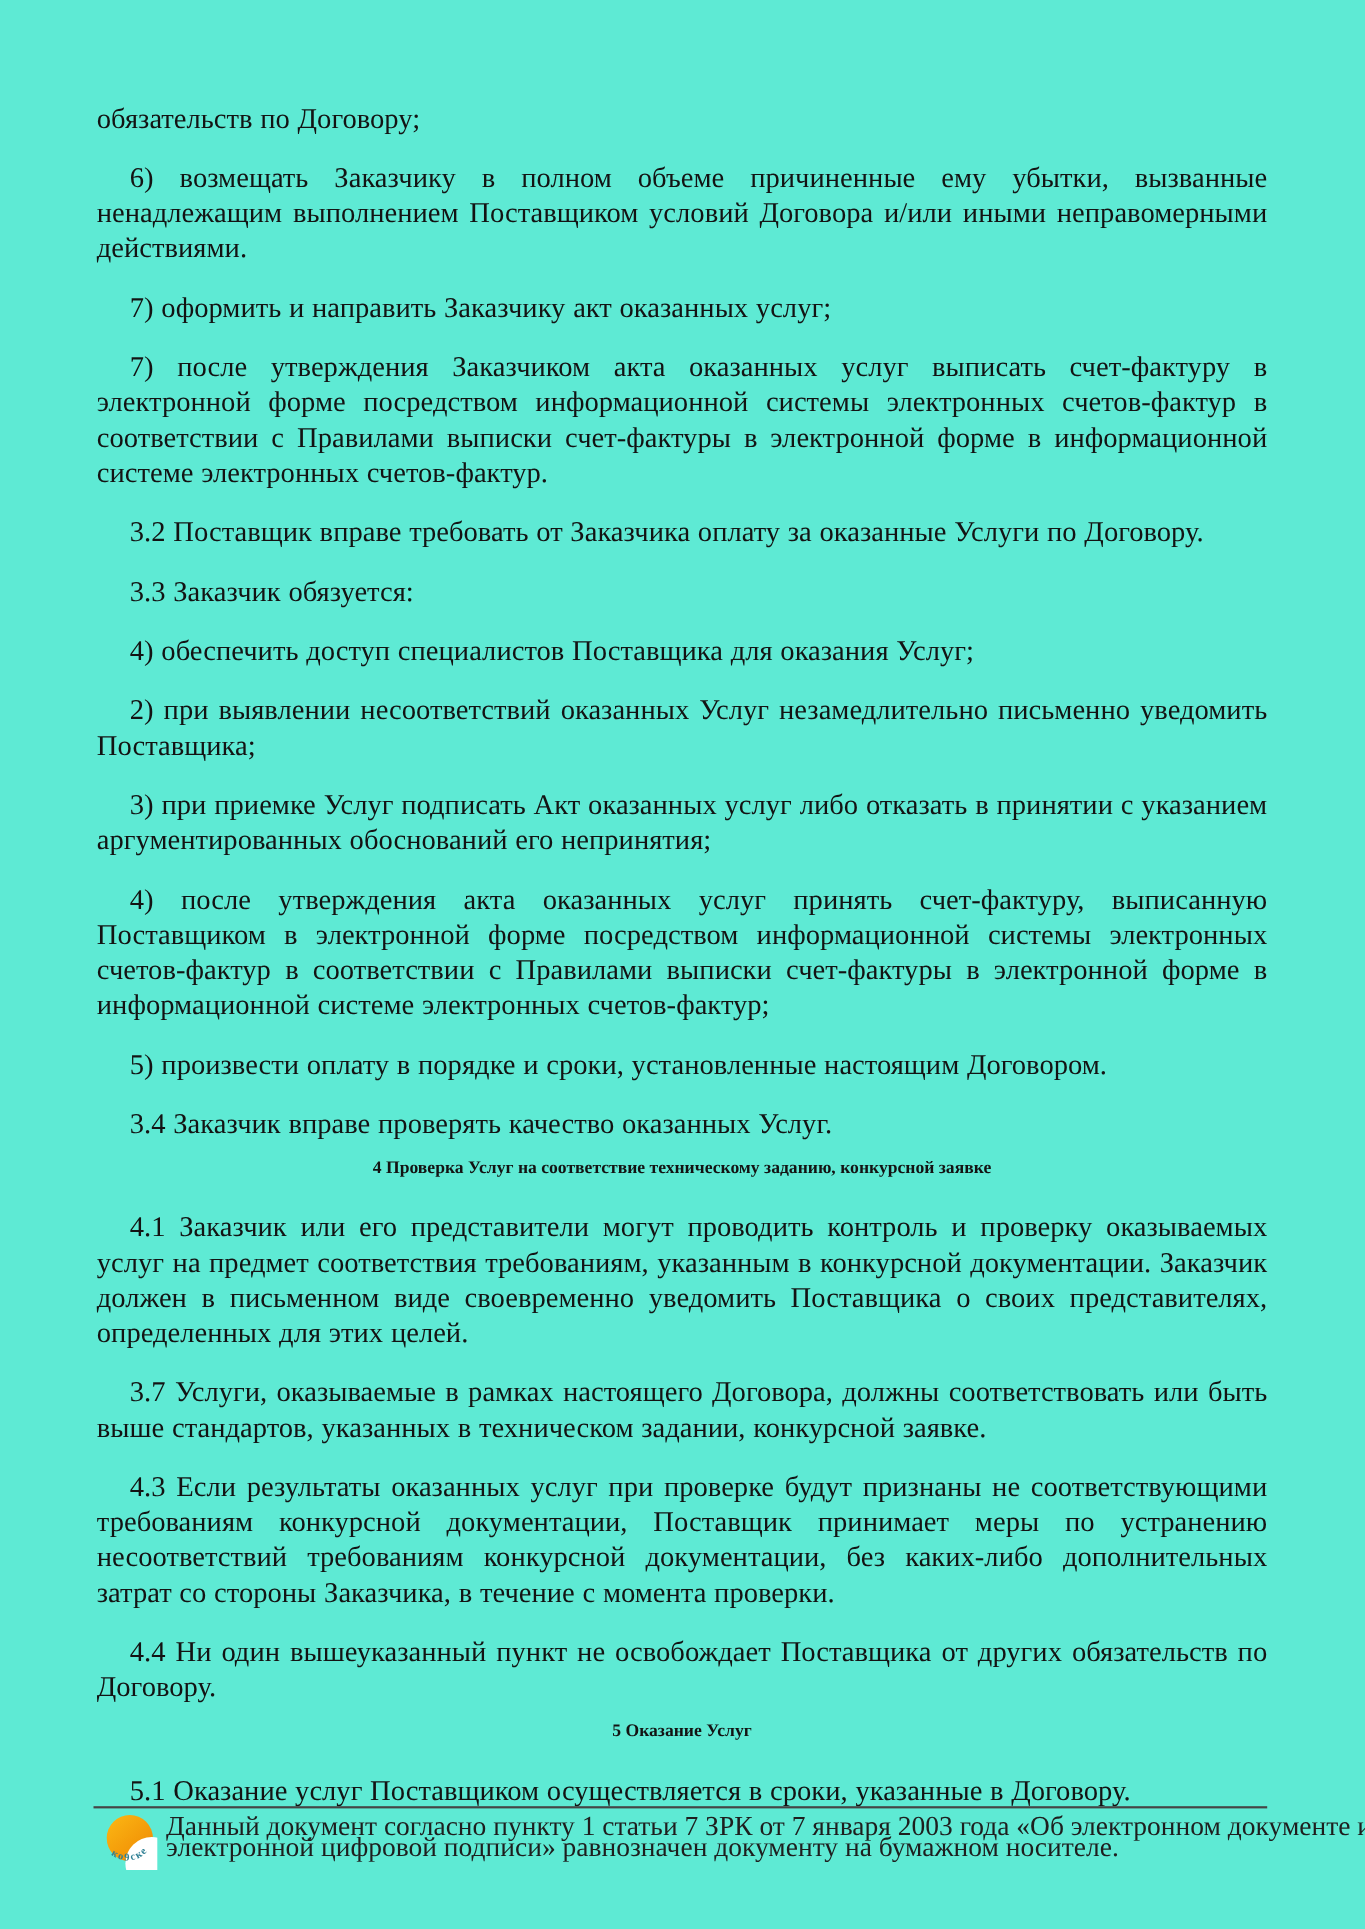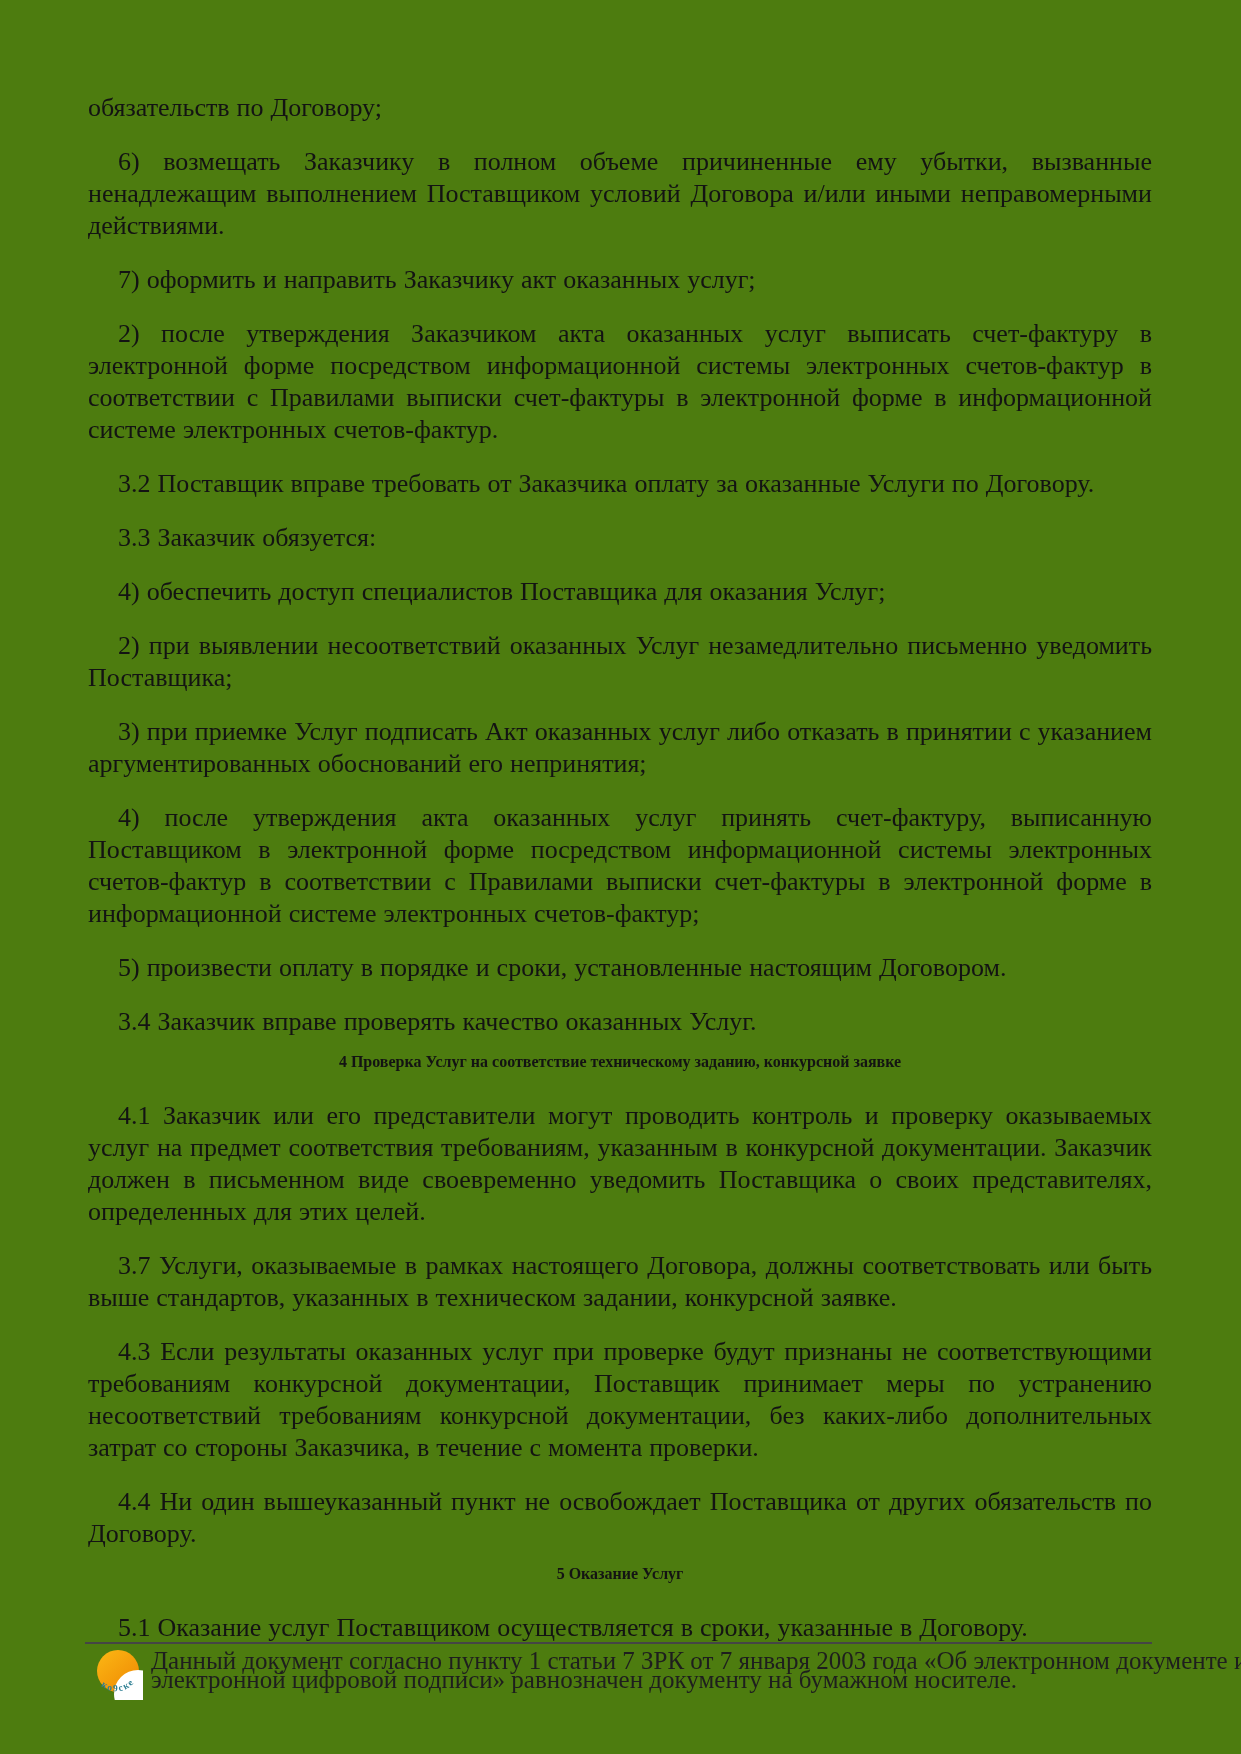--- a/index.html
+++ b/index.html
@@ -1,20 +1,20 @@
 <!DOCTYPE html>
 <html><head>
 <meta charset="utf-8">
 <style>
   html,body{margin:0;padding:0;background:#ffffff;}
   .page{
     position:relative;
     width:1241px;
     height:1754px;
-    background:#4d7c0f;
+    background:#5eead4;
     overflow:hidden;
     font-family:"Liberation Serif","DejaVu Serif",serif;
     color:#131313;
   }
   .content{
     position:absolute;
     left:88px;
     top:92px;
     width:1064px;
   }
@@ -72,21 +72,21 @@
 </style>
 </head>
 <body>
 
 <div class="page">
 
   <div class="content">
     <p class="cont">обязательств по Договору;</p>
     <p>6) возмещать Заказчику в полном объеме причиненные ему убытки, вызванные ненадлежащим выполнением Поставщиком условий Договора и/или иными неправомерными действиями.</p>
     <p>7) оформить и направить Заказчику акт оказанных услуг;</p>
-    <p>2) после утверждения Заказчиком акта оказанных услуг выписать счет-фактуру в электронной форме посредством информационной системы электронных счетов-фактур в соответствии с Правилами выписки счет-фактуры в электронной форме в информационной системе электронных счетов-фактур.</p>
+    <p>7) после утверждения Заказчиком акта оказанных услуг выписать счет-фактуру в электронной форме посредством информационной системы электронных счетов-фактур в соответствии с Правилами выписки счет-фактуры в электронной форме в информационной системе электронных счетов-фактур.</p>
     <p>3.2 Поставщик вправе требовать от Заказчика оплату за оказанные Услуги по Договору.</p>
     <p>3.3 Заказчик обязуется:</p>
     <p>4) обеспечить доступ специалистов Поставщика для оказания Услуг;</p>
     <p>2) при выявлении несоответствий оказанных Услуг незамедлительно письменно уведомить Поставщика;</p>
     <p>3) при приемке Услуг подписать Акт оказанных услуг либо отказать в принятии с указанием аргументированных обоснований его непринятия;</p>
     <p>4) после утверждения акта оказанных услуг принять счет-фактуру, выписанную Поставщиком в электронной форме посредством информационной системы электронных счетов-фактур в соответствии с Правилами выписки счет-фактуры в электронной форме в информационной системе электронных счетов-фактур;</p>
     <p>5) произвести оплату в порядке и сроки, установленные настоящим Договором.</p>
     <p>3.4 Заказчик вправе проверять качество оказанных Услуг.</p>
     <div class="heading">4 Проверка Услуг на соответствие техническому заданию, конкурсной заявке</div>
     <p>4.1 Заказчик или его представители могут проводить контроль и проверку оказываемых услуг на предмет соответствия требованиям, указанным в конкурсной документации. Заказчик должен в письменном виде своевременно уведомить Поставщика о своих представителях, определенных для этих целей.</p>

